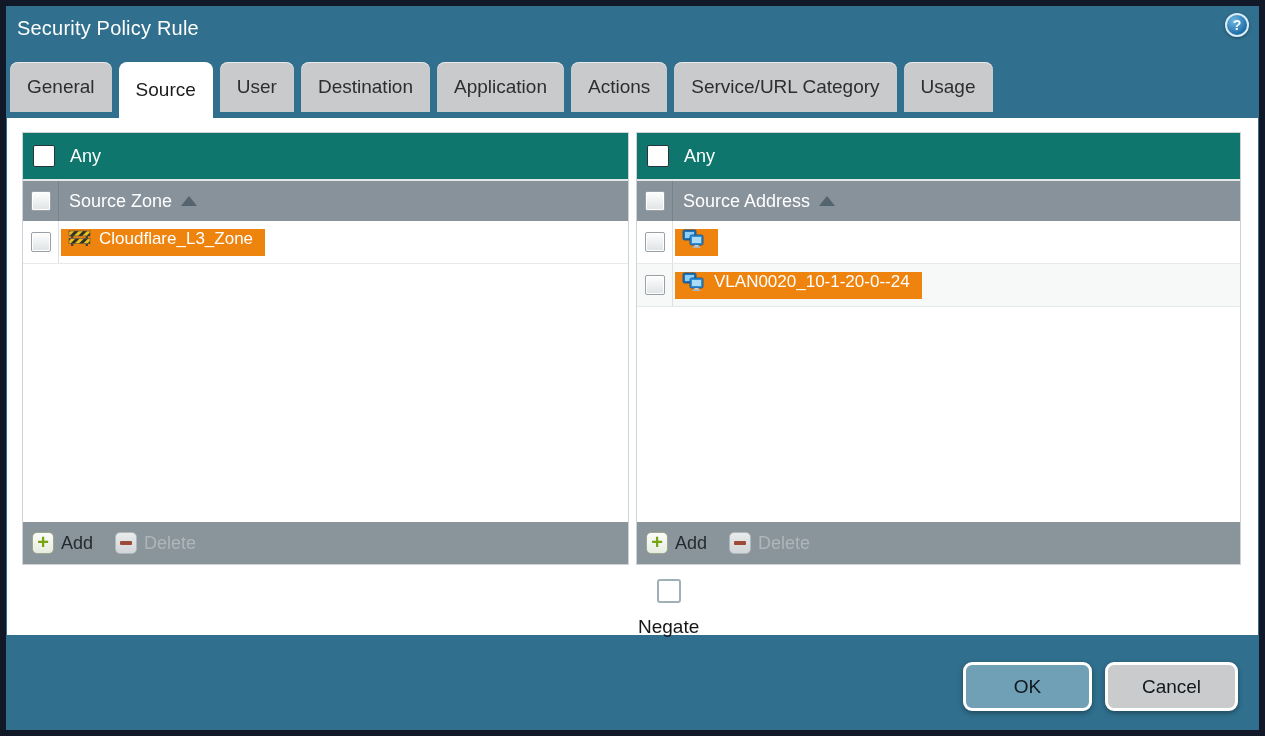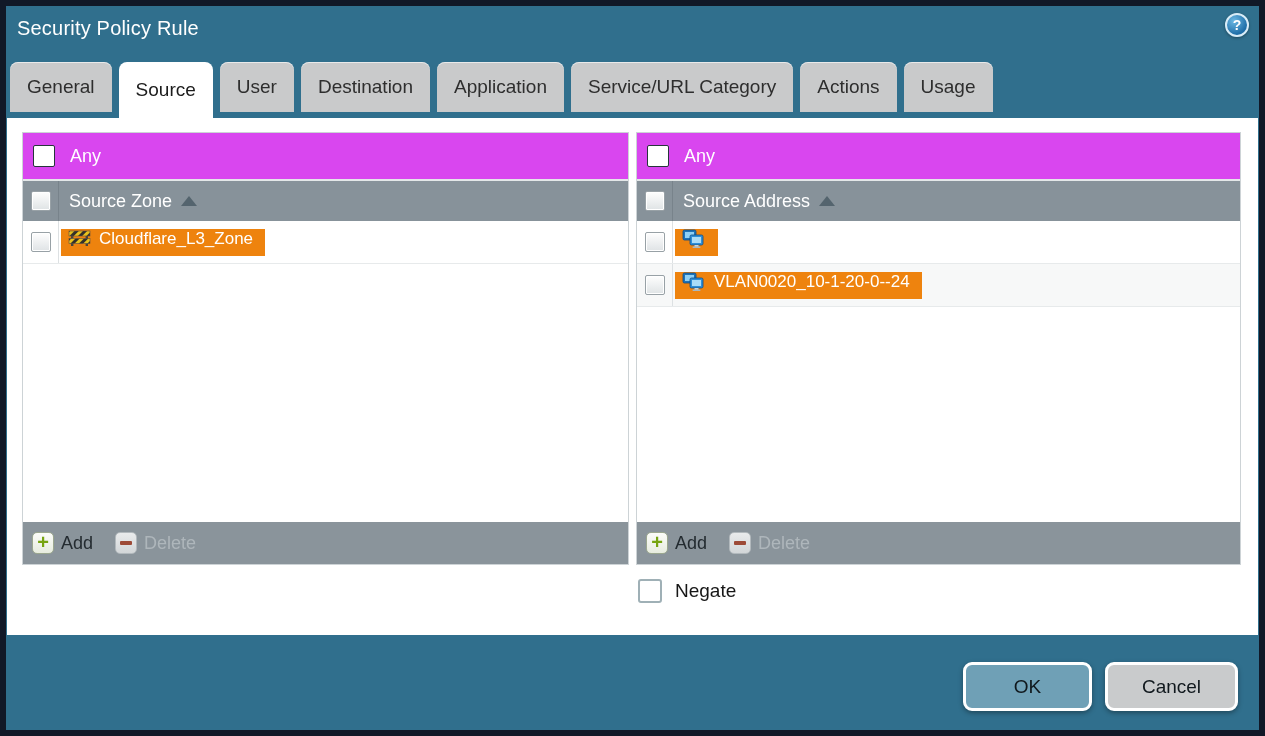--- a/index.html
+++ b/index.html
@@ -51,21 +51,21 @@
     background:#ffffff; z-index:1;
   }
   .panel {
     position:absolute; top:15px; height:431px;
     display:flex; flex-direction:column;
     box-shadow:0 0 0 1px #cdd3d6;
   }
   .panel.left  { left:16px;  width:605px; }
   .panel.right { left:630px; width:603px; }
   .any-row {
-    height:46px; background:#d946ef; flex:0 0 auto;
+    height:46px; background:#0f766e; flex:0 0 auto;
     display:flex; align-items:center; padding-left:10px; gap:15px;
   }
   .any-label { color:#ffffff; font-size:18px; }
   .cb {
     display:inline-block; border-radius:2px; cursor:pointer;
   }
   .cb.any-cb {
     width:22px; height:22px; background:#ffffff;
     border:1px solid #27343c;
   }
@@ -128,21 +128,21 @@
   }
   .del-icon {
     background:linear-gradient(#e9ebec,#d2d6d8);
     border:1px solid #b2b9bd;
   }
   .plus-glyph { font-size:20px; line-height:1; color:#76a410; font-weight:bold; margin-top:-2px; }
   .minus-bar { width:12px; height:4px; background:#9d4a37; border-radius:1px; }
   
   .negate-wrap {
     position:absolute; left:631px; top:461px;
-    display:flex; align-items:center; gap:13px;
+    display:flex; align-items:center; gap:13px;flex-direction:column;
   }
   .cb.negate-cb {
     width:24px; height:24px; background:#ffffff;
     border:2px solid #9fb0b6; border-radius:3px;
   }
   .negate-label { font-size:19px; color:#161616; }
   
   .dlg-btn {
     position:absolute; top:662px; height:49px;
     border:3px solid #ffffff; border-radius:9px;
@@ -161,22 +161,22 @@
 
 <div class="dialog-title">Security Policy Rule</div>
 <div class="help-btn">?</div>
 
 <div class="tabs">
   <div class="tab">General</div>
   <div class="tab active">Source</div>
   <div class="tab">User</div>
   <div class="tab">Destination</div>
   <div class="tab">Application</div>
+  <div class="tab">Actions</div>
   <div class="tab">Service/URL Category</div>
-  <div class="tab">Actions</div>
   <div class="tab">Usage</div>
 </div>
 
 <div class="content">
 
   <div class="panel left">
     <div class="any-row">
       <span class="cb any-cb"></span>
       <span class="any-label">Any</span>
     </div>

